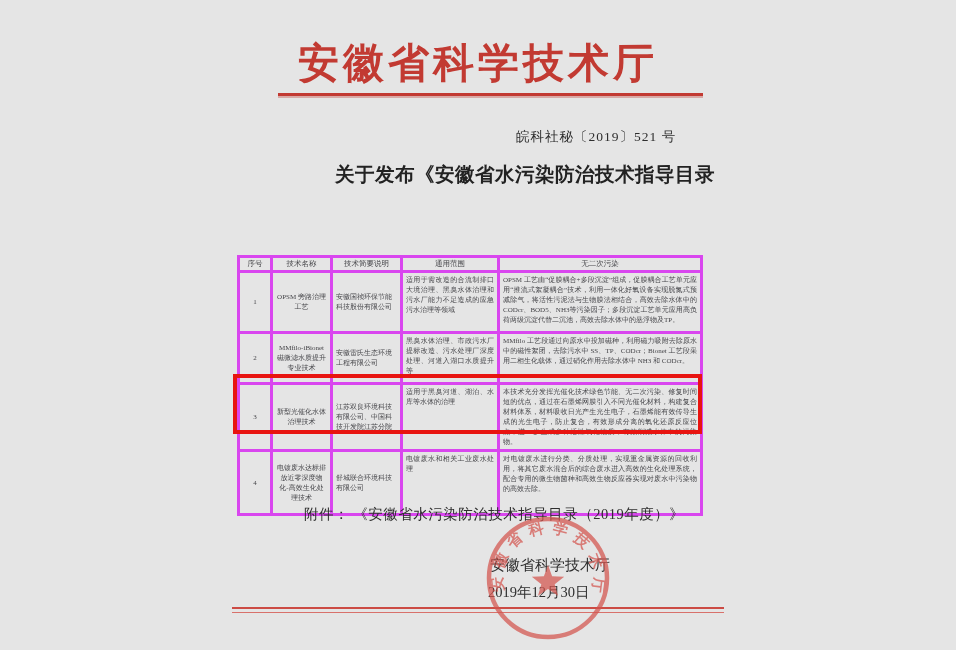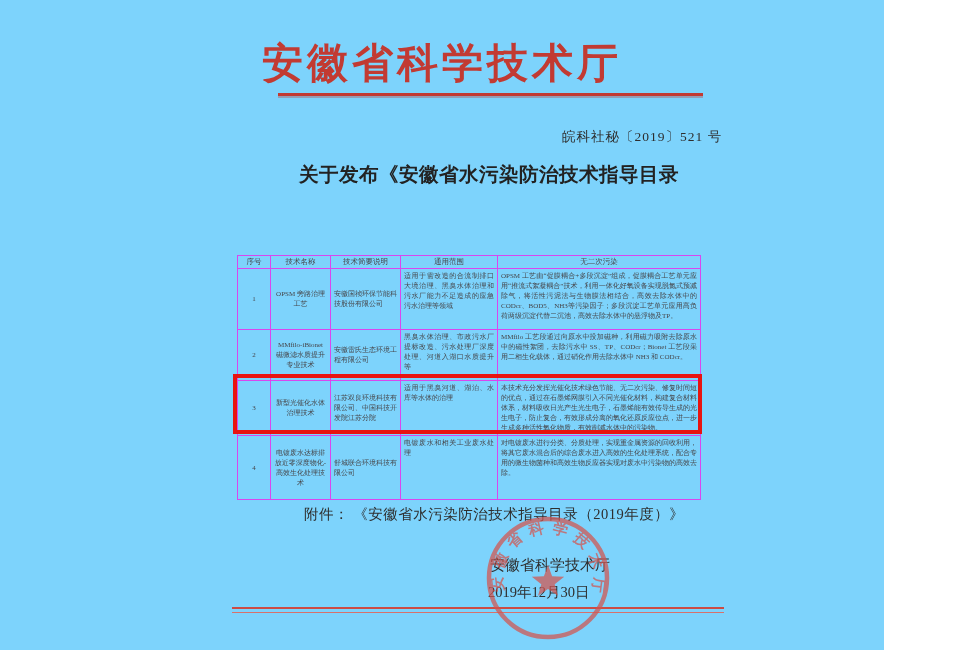--- a/index.html
+++ b/index.html
@@ -1,47 +1,46 @@
 <!DOCTYPE html>
 <html><head>
 <meta charset="utf-8">
 <style>
   * { margin:0; padding:0; box-sizing:border-box; }
   html,body { width:960px; height:650px; background:#ffffff; overflow:hidden; }
   .page {
-    position:relative; width:884px; height:650px; background:#7dd3fc;
+    position:relative; width:956px; height:650px; background:#e5e5e5;
     font-family:"Liberation Serif", serif; color:#3f3f3f;
   }
   .letterhead {
     position:absolute; top:36px; left:0; width:100%;
     text-align:center; font-size:41px; font-weight:bold;
     color:#c23a32; letter-spacing:4px;
   }
   .letterhead-rule {
     position:absolute; top:93px; left:278px; width:425px; height:3px;
     background:#c23a32; box-shadow:0 2px 0 rgba(194,58,50,.35);
   }
   .doc-number {
     position:absolute; top:128px; left:516px; font-size:13.5px; color:#2e2e2e;
     letter-spacing:1px;
-    margin-left:46px;
   }
   .doc-title {
     position:absolute; top:160px; left:0; width:100%; text-align:center;
     font-size:19.5px; font-weight:bold; color:#222; line-height:29px;
     letter-spacing:0.5px;
     margin-left:47px;
   }
   table.tech-table {
     position:absolute; top:255px; left:237px; width:463px;
     border-collapse:collapse; table-layout:fixed;
     font-size:7px; line-height:10px; color:#46464a;
   }
   table.tech-table th, table.tech-table td {
-    border:1px solid #d946ef; padding:2px 3px; overflow:hidden;
+    border:3px solid #d946ef; padding:2px 3px; overflow:hidden;
   }
   table.tech-table th {
     font-size:7.5px; font-weight:normal; text-align:center; padding:1px 2px;
     height:13px;
   }
   td.c-no   { text-align:center; vertical-align:middle; }
   td.c-name { text-align:center; vertical-align:middle; }
   td.c-prov { text-align:left;  vertical-align:middle; }
   td.c-scope{ text-align:justify; vertical-align:top; }
   td.c-desc { text-align:justify; vertical-align:top; }

